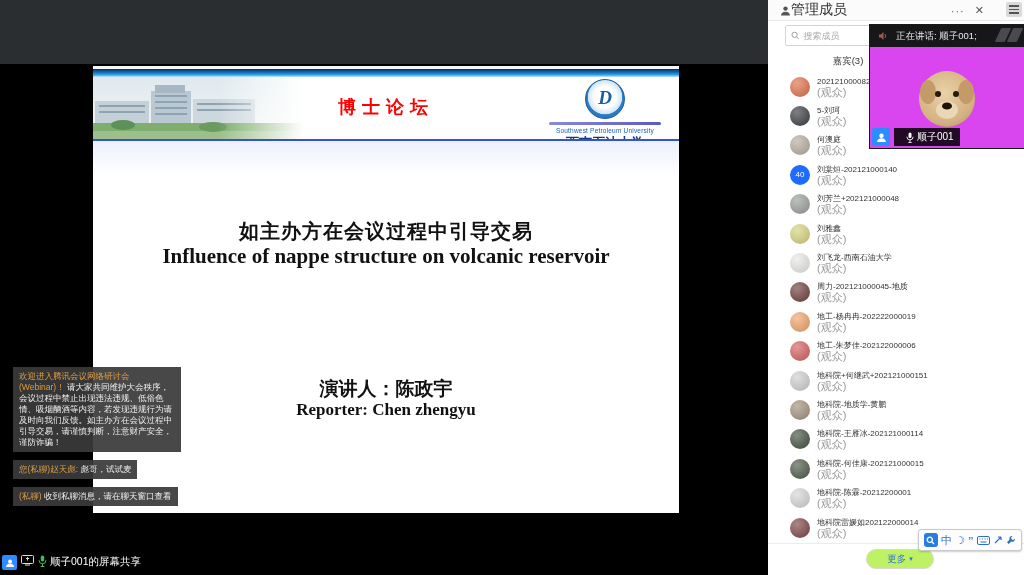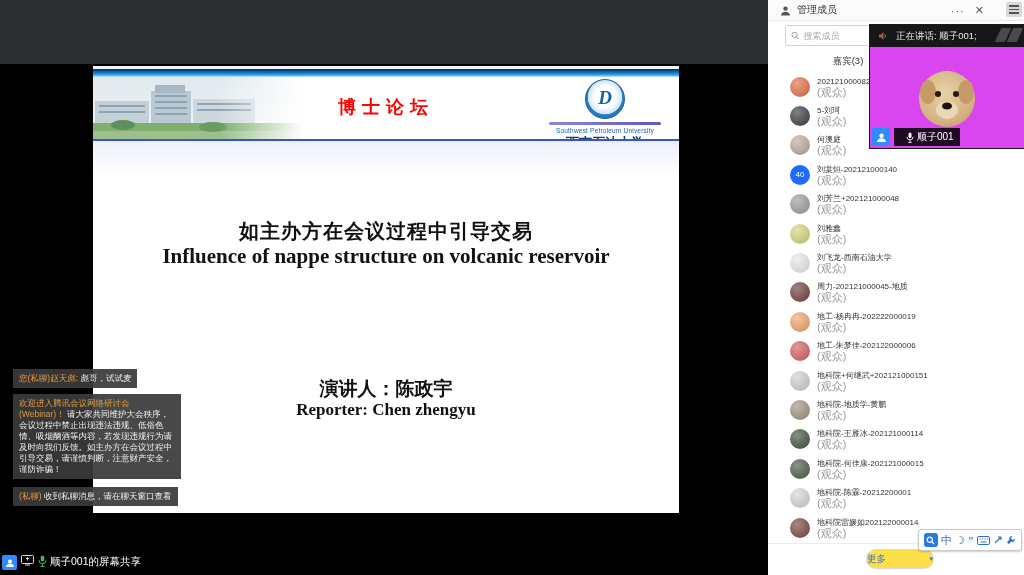--- a/index.html
+++ b/index.html
@@ -50,21 +50,21 @@
   .share-bar { position:absolute; left:0px; top:555px; height:18px; background:#000;
       display:flex; align-items:flex-start; padding:0 6px 0 2px; }
   .person-badge { width:15px; height:15px; background:#2d8cff; border-radius:2px;
       display:flex; align-items:center; justify-content:center; margin-right:4px; }
   .share-bar .txt { color:#fff; font-size:10.5px; margin-left:3px; white-space:nowrap; }
 
   
   .panel { position:absolute; left:768px; top:0; width:256px; height:575px; background:#fff; }
   .panel-header { position:absolute; left:0; top:0; width:256px; height:21px; background:#fbfbfb;
       border-bottom:1px solid #e9e9e9; display:flex; align-items:center; }
-  .panel-title { font-size:10px; color:#333; margin-left:6px; }
+  .panel-title { font-size:14px; color:#333; margin-left:0; }
   .ph-icon { margin-left:12px; display:flex; }
   .ph-right { position:absolute; right:40px; top:0; height:21px; display:flex; align-items:center; gap:10px; }
   .dots { color:#666; font-size:11px; letter-spacing:1px; cursor:pointer; }
   .close-x { color:#555; font-size:11px; cursor:pointer; }
   .hamburger { position:absolute; right:2px; top:2px; width:16px; height:15px; background:#d9d9d9;
       border-radius:2px; display:flex; flex-direction:column; justify-content:center; gap:2px; padding:0 3px; }
   .hamburger i { display:block; height:1.5px; background:#555; }
   .search-wrap { position:absolute; left:17px; top:25px; width:222px; height:21px;
       border:1px solid #d4d4d4; border-radius:2px; background:#fff; display:flex; align-items:center; padding:0 5px; }
   .search-wrap input { border:none; outline:none; font-size:9px; color:#333; width:100%; margin-left:4px; }
@@ -74,23 +74,23 @@
   .member-list { position:absolute; left:0; top:72px; width:256px; height:471px; overflow:hidden; }
   .member-row { height:29.4px; display:flex; align-items:center; padding-left:22px; }
   .avatar { width:20px; height:20px; border-radius:50%; flex:0 0 20px;
       display:flex; align-items:center; justify-content:center; color:#fff; font-size:8px;
       background-image:radial-gradient(circle at 35% 30%, rgba(255,255,255,0.35), rgba(0,0,0,0.15)); }
   .m-text { margin-left:7px; line-height:10px; white-space:nowrap; }
   .m-name { font-size:8px; color:#333; }
   .m-role { font-size:11px; color:#9a9a9a; }
   .panel-bottom { position:absolute; left:0; top:543px; width:256px; height:32px; background:#fff;
       border-top:1px solid #ececec; }
-  .more-btn { position:absolute; left:98px; top:5px; width:68px; height:20px; background:#fde047;
+  .more-btn { position:absolute; left:98px; top:5px; width:68px; height:20px; background:#bef264;
       border:1px solid #d8d8d8; border-radius:10px; color:#2d6fe0; font-size:9.5px;
-      display:flex; align-items:center; justify-content:space-between; gap:3px; cursor:pointer; }
+      display:flex; align-items:center; justify-content:center; gap:3px; cursor:pointer; }
   .more-caret { font-size:7px; }
 
   
   .video-overlay { position:absolute; left:870px; top:25px; width:154px; height:123px; background:#d946ef;
       box-shadow:0 0 0 1px #1a1a1a; }
   .vo-header { position:absolute; left:0; top:0; width:100%; height:22px; background:#17171a;
       display:flex; align-items:center; }
   .vo-header .txt { color:#e8e8e8; font-size:9.5px; margin-left:8px; white-space:nowrap; }
   .watermark { position:absolute; right:4px; top:3px; display:flex; gap:2px; }
   .watermark i { width:10px; height:14px; background:#4a4a4e; transform:skewX(-25deg); display:block; border-radius:1px; }
@@ -161,22 +161,22 @@
     </div>
     <div class="banner-sep"></div>
     <div class="slide-body-fade"></div>
     <div class="slide-title-cn">如主办方在会议过程中引导交易</div>
     <div class="slide-title-en">Influence of nappe structure on volcanic reservoir</div>
     <div class="slide-presenter-cn">演讲人：陈政宇</div>
     <div class="slide-presenter-en">Reporter: Chen zhengyu</div>
   </div>
 
   <div class="chat-overlay" id="chat-overlay">
+      <div><span class="chat-msg"><span class="chat-prefix">欢迎进入腾讯会议网络研讨会(Webinar)！ </span><span>请大家共同维护大会秩序，会议过程中禁止出现违法违规、低俗色情、吸烟酗酒等内容，若发现违规行为请及时向我们反馈。如主办方在会议过程中引导交易，请谨慎判断，注意财产安全，谨防诈骗！</span></span></div>
       <div><span class="chat-msg"><span class="chat-prefix">您(私聊)赵天彪: </span><span>彪哥，试试麦</span></span></div>
-      <div><span class="chat-msg"><span class="chat-prefix">欢迎进入腾讯会议网络研讨会(Webinar)！ </span><span>请大家共同维护大会秩序，会议过程中禁止出现违法违规、低俗色情、吸烟酗酒等内容，若发现违规行为请及时向我们反馈。如主办方在会议过程中引导交易，请谨慎判断，注意财产安全，谨防诈骗！</span></span></div>
       <div><span class="chat-msg"><span class="chat-prefix">(私聊) </span><span>收到私聊消息，请在聊天窗口查看</span></span></div>
     </div>
 
   <div class="share-bar">
     <span class="person-badge">
       <svg width="10" height="10" viewBox="0 0 10 10">
           <circle cx="5" cy="3.4" r="2" fill="#fff"></circle>
           <path d="M1 9c0-2.2 1.8-3.4 4-3.4S9 6.8 9 9z" fill="#fff"></path>
         </svg>
     </span>

